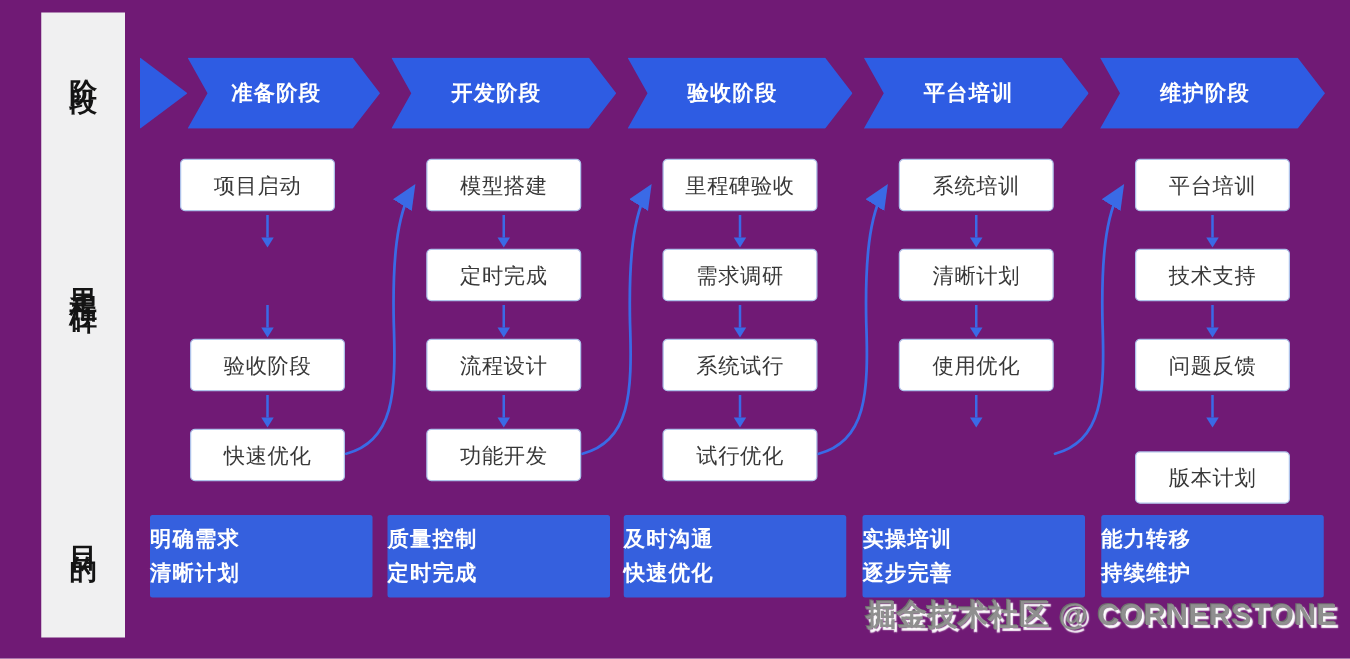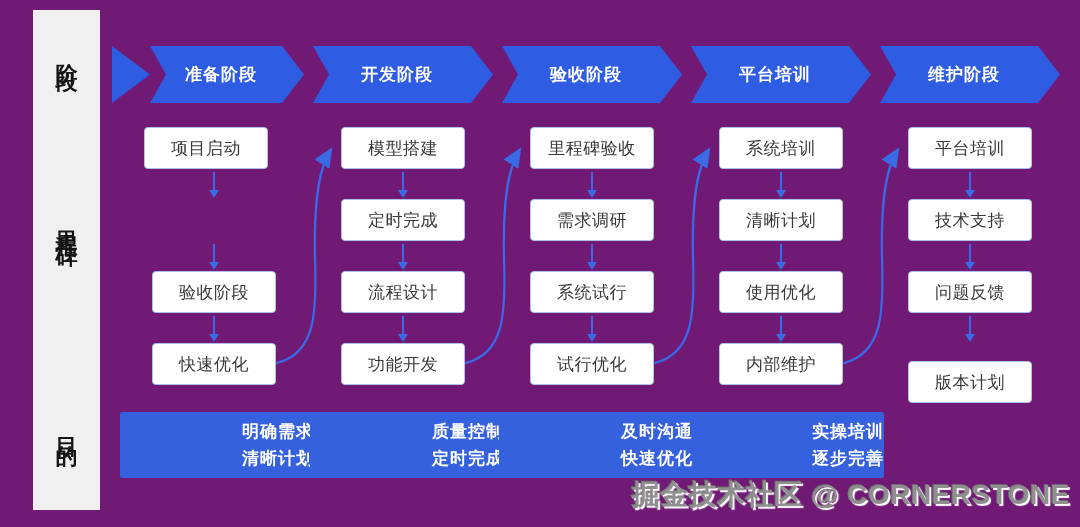--- a/index.html
+++ b/index.html
@@ -36,27 +36,27 @@
   
   .varrow{position:absolute;width:2px;height:18px;background:#3a6ae6;}
   .varrow::after{
     content:"";position:absolute;left:-4px;bottom:-8px;
     border:5px solid transparent;border-bottom:0;border-top:8px solid #3a6ae6;
   }
   
   .pbox{
     position:absolute;top:412px;width:178px;height:66px;background:#3560de;border-radius:2px;
     color:#fff;font-weight:700;font-size:17px;line-height:27px;letter-spacing:1px;
-    display:flex;flex-direction:column;align-items:flex-end;justify-content:center;text-align:center;padding-left:16px;
+    display:flex;flex-direction:column;align-items:flex-start;justify-content:center;text-align:center;
   }
   
   .connectors{position:absolute;left:0;top:0;width:1080px;height:527px;pointer-events:none;}
   
   .watermark{
-    position:absolute;right:10px;top:476px;font-size:28px;font-weight:700;letter-spacing:0.5px;
+    position:absolute;right:10px;top:476px;font-size:24px;font-weight:700;letter-spacing:0.5px;
     color:#8f8f8f;text-shadow:2px 2px 1px #ffffff,-1px -1px 0 #6f6f6f;
   }
 </style>
 </head>
 <body>
 
 <div class="canvas">
 
   <div class="sidebar">
     <div class="vlabel" style="top:35px">阶段</div>
@@ -90,21 +90,20 @@
   <div class="mbox" style="left:530px;top:199px">需求调研</div>
   <div class="mbox" style="left:530px;top:271px">系统试行</div>
   <div class="mbox" style="left:530px;top:343px">试行优化</div>
   <div class="varrow" style="left:591px;top:172px"></div>
   <div class="varrow" style="left:591px;top:244px"></div>
   <div class="varrow" style="left:591px;top:316px"></div>
 
   <div class="mbox" style="left:719px;top:127px">系统培训</div>
   <div class="mbox" style="left:719px;top:199px">清晰计划</div>
   <div class="mbox" style="left:719px;top:271px">使用优化</div>
-  <div class="mbox" style="left:719px;top:343px">内部维护</div>
   <div class="varrow" style="left:780px;top:172px"></div>
   <div class="varrow" style="left:780px;top:244px"></div>
   <div class="varrow" style="left:780px;top:316px"></div>
 
   <div class="mbox" style="left:908px;top:127px">平台培训</div>
   <div class="mbox" style="left:908px;top:199px">技术支持</div>
   <div class="mbox" style="left:908px;top:271px">问题反馈</div>
   <div class="mbox" style="left:908px;top:361px">版本计划</div>
   <div class="varrow" style="left:969px;top:172px"></div>
   <div class="varrow" style="left:969px;top:244px"></div>
@@ -131,16 +130,20 @@
     <div>定时完成</div>
   </div>
   <div class="pbox" style="left:690px">
     <div>实操培训</div>
     <div>逐步完善</div>
   </div>
   <div class="pbox" style="left:499px">
     <div>及时沟通</div>
     <div>快速优化</div>
   </div>
+  <div class="pbox" style="left:881px">
+    <div>能力转移</div>
+    <div>持续维护</div>
+  </div>
 
   <div class="watermark">掘金技术社区 @ CORNERSTONE</div>
 
 </div>
 
 </body></html>

